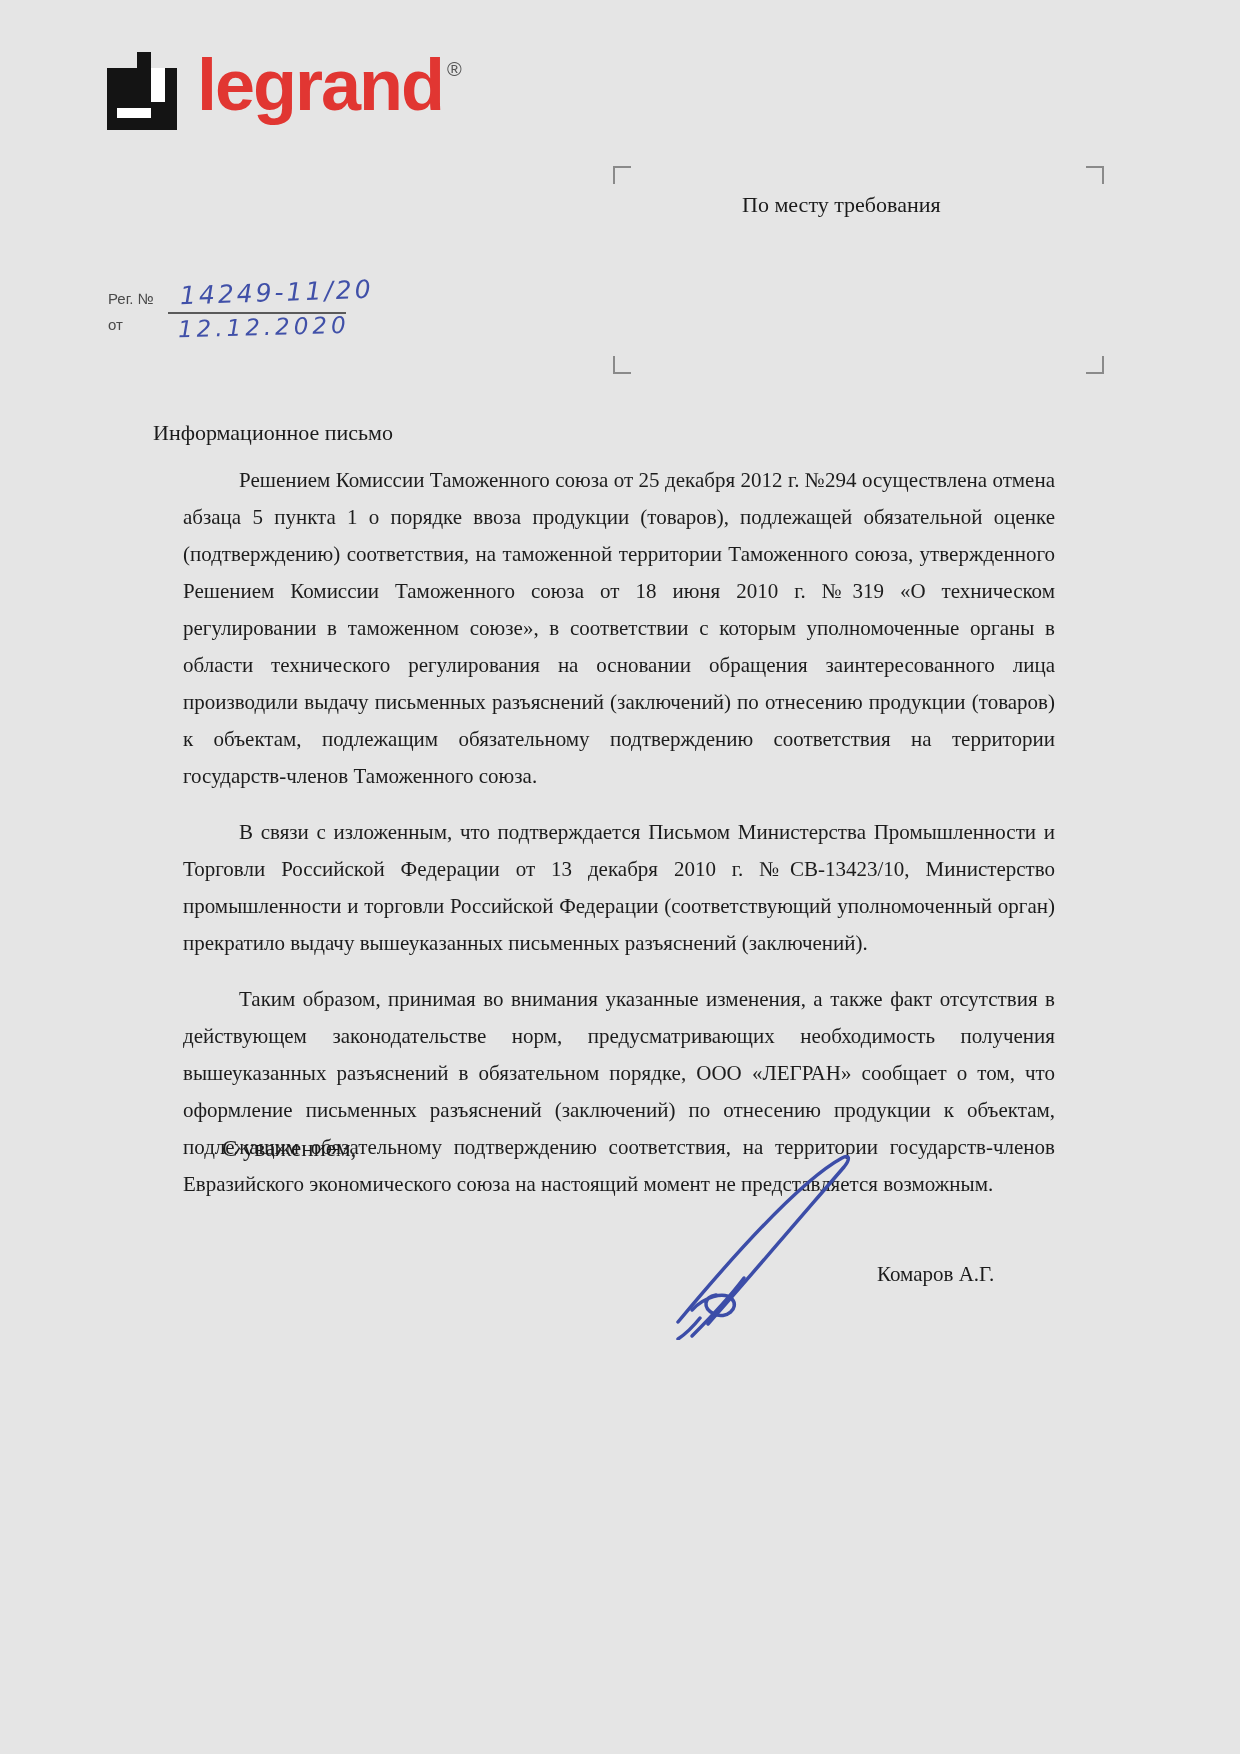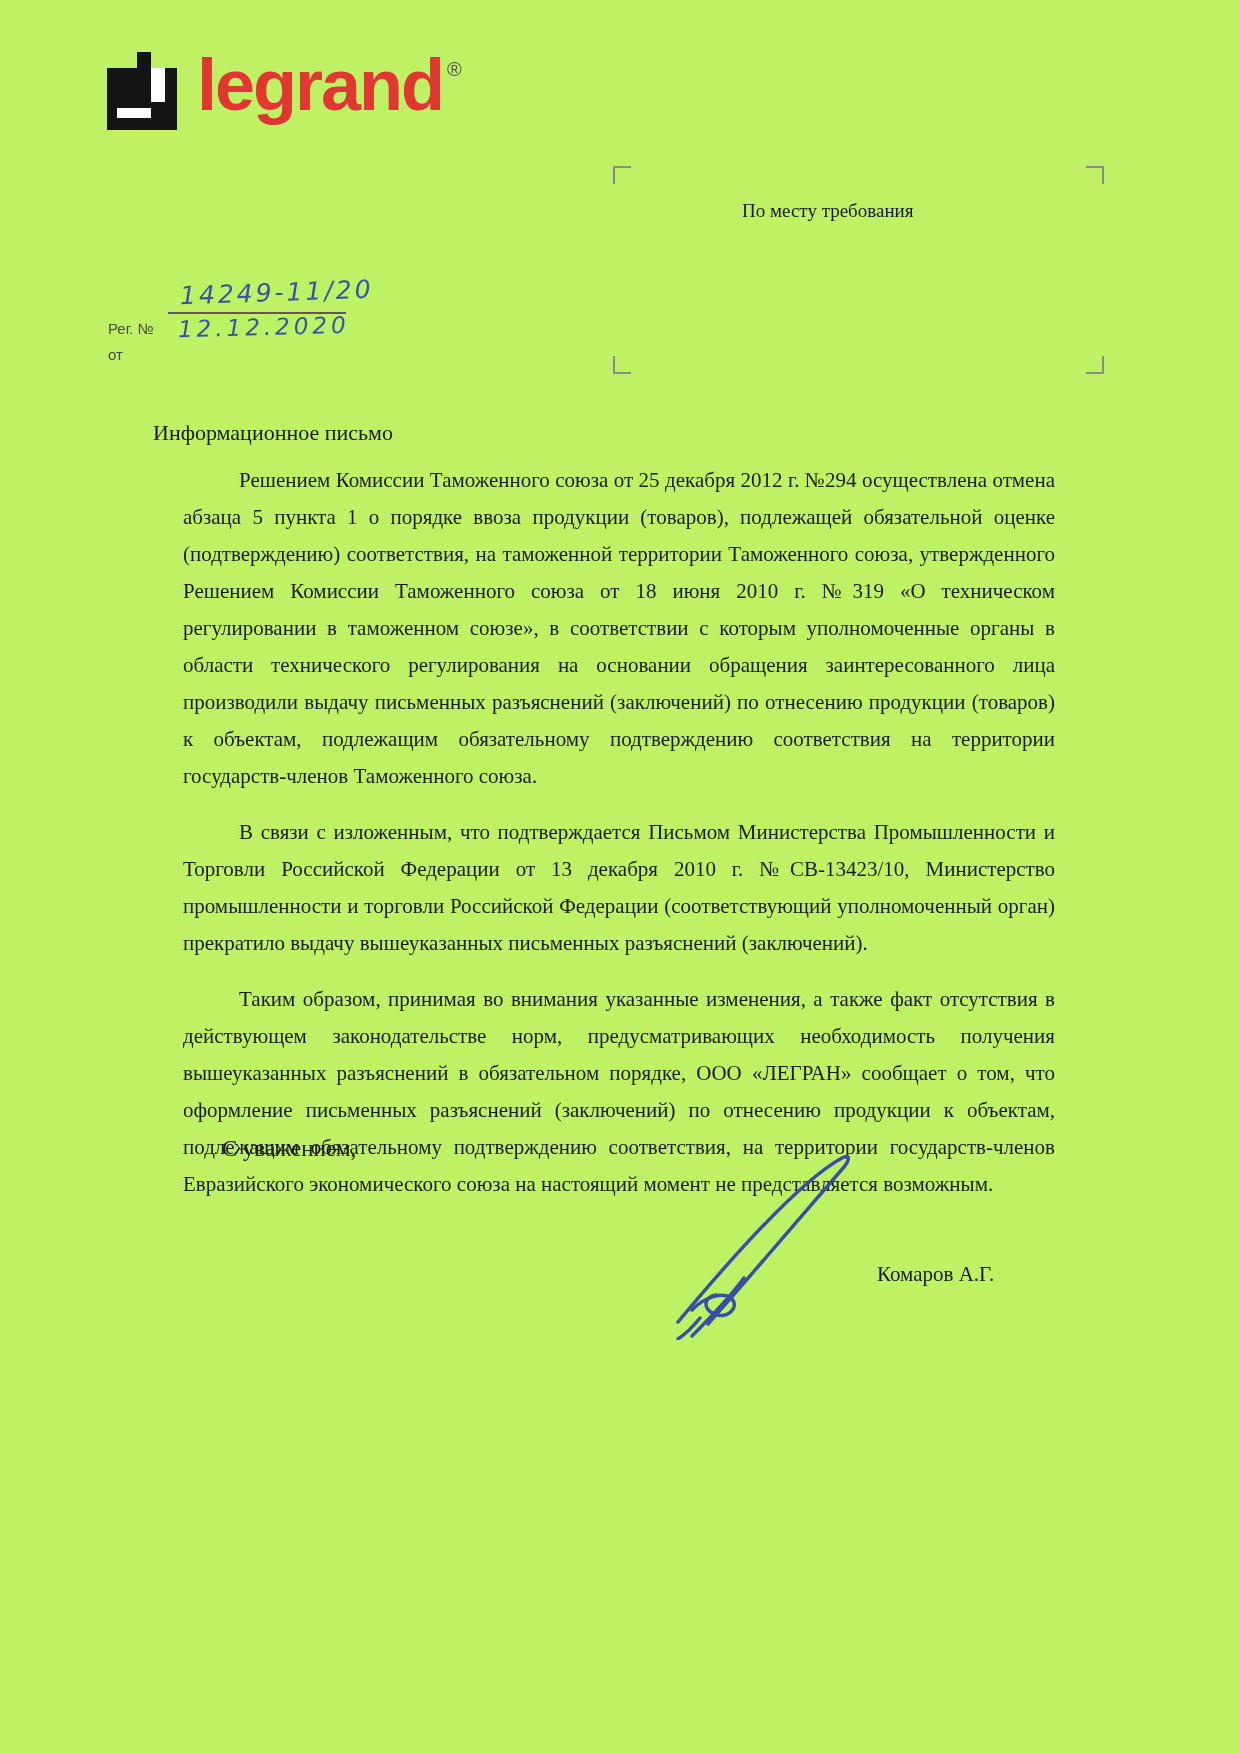--- a/index.html
+++ b/index.html
@@ -1,17 +1,17 @@
 <!DOCTYPE html>
 <html><head>
 <meta charset="utf-8">
 <style>
   html,body { margin:0; padding:0; background:#ffffff; }
   .page {
-    position:relative; width:1240px; height:1754px; background:#bef264;
+    position:relative; width:1240px; height:1754px; background:#e5e5e5;
     font-family:"Liberation Serif", serif; color:#1b1b1b; overflow:hidden;
   }
   .abs { position:absolute; }
 
   
   .logo-wrap { left:103px; top:50px; display:flex; align-items:flex-start; }
   .logo-mark { width:80px; height:84px; margin-right:14px; }
   .logo-text {
     font-family:"Liberation Sans", sans-serif; font-weight:bold;
     font-size:72px; line-height:70px; letter-spacing:-2px; color:#e13632;
@@ -22,34 +22,34 @@
   }
 
   
   .sender {
     left:108px; top:150px; font-family:"Liberation Sans", sans-serif;
     font-size:15px; line-height:19.5px; color:#4a4a4a; letter-spacing:0.2px;
   }
 
   
   .reg-label, .date-label {
-    font-family:"Liberation Sans", sans-serif; font-size:15px; color:#4a4a4a;margin-top:30px;
+    font-family:"Liberation Sans", sans-serif; font-size:15px; color:#4a4a4a;
   }
   .reg-label { left:108px; top:290px; }
   .date-label { left:108px; top:316px; }
   .handwriting {
     font-family:"DejaVu Sans", sans-serif; font-style:italic;
     color:#4050a8; white-space:nowrap;
   }
   .reg-value { left:180px; top:278px; font-size:25px; letter-spacing:3px; transform:rotate(-2deg); }
   .date-value { left:178px; top:314px; font-size:23px; letter-spacing:4px; transform:rotate(-1.5deg); }
   .reg-underline { left:168px; top:312px; width:178px; height:2px; background:#5a5a5a; }
 
   
-  .recipient { left:742px; top:192px; font-size:19px; color:#1b1b1b;margin-top:8px; }
+  .recipient { left:742px; top:192px; font-size:22px; color:#1b1b1b; }
   .corner { width:16px; height:16px; }
   .corner.tl { left:613px;  top:166px;  border-left:2px solid #8a8a8a; border-top:2px solid #8a8a8a; }
   .corner.tr { left:1086px; top:166px;  border-right:2px solid #8a8a8a; border-top:2px solid #8a8a8a; }
   .corner.bl { left:613px;  top:356px;  border-left:2px solid #8a8a8a; border-bottom:2px solid #8a8a8a; }
   .corner.br { left:1086px; top:356px;  border-right:2px solid #8a8a8a; border-bottom:2px solid #8a8a8a; }
 
   
   .title { left:153px; top:420px; width:872px; font-size:22px; }
   .body-text { left:153px; top:462px; width:872px;margin-left:30px; }
   .body-text p {

